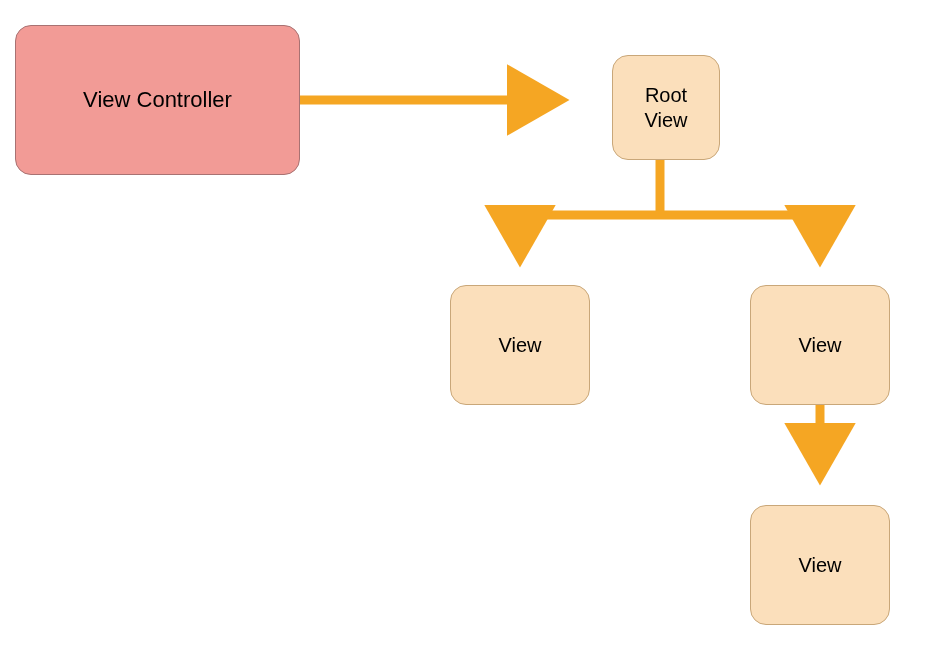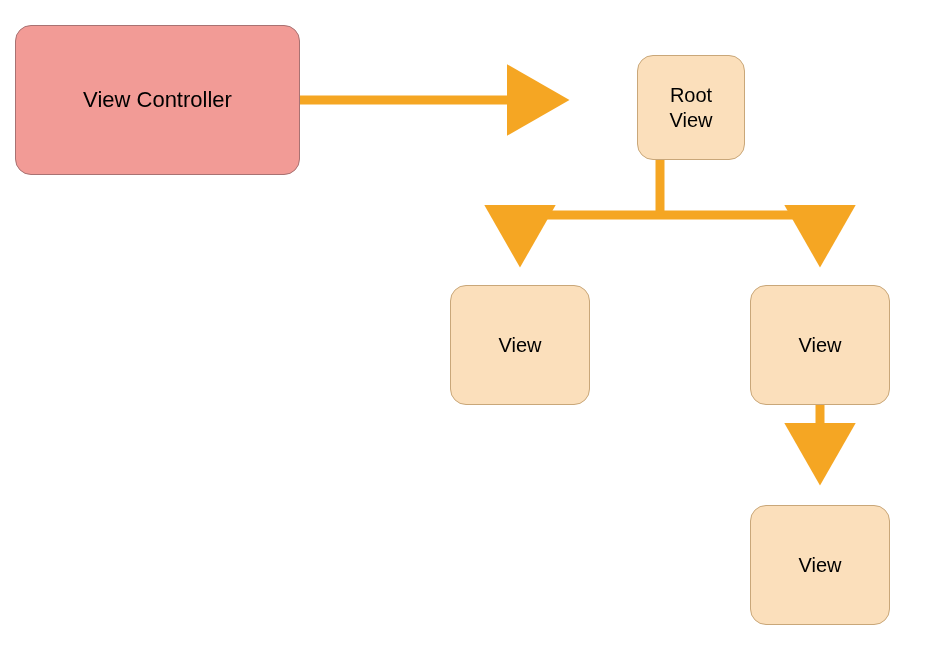--- a/index.html
+++ b/index.html
@@ -57,21 +57,21 @@
 
   <line x1="820" y1="211" x2="820" y2="254" stroke="#f5a623" stroke-width="9" marker-end="url(#arrowhead)"></line>
 
   <line x1="820" y1="405" x2="820" y2="472" stroke="#f5a623" stroke-width="9" marker-end="url(#arrowhead)"></line>
 </svg>
 
 <div class="node node-controller" style="left:15px; top:25px; width:285px; height:150px; font-size:22px;">
   <span>View Controller</span>
 </div>
 
-<div class="node node-view" style="left:637px; top:55px; width:108px; height:105px; white-space:pre-line;">
+<div class="node node-view" style="left:612px; top:55px; width:108px; height:105px; white-space:pre-line;">
   <span>Root
 View</span>
 </div>
 
 <div class="node node-view" style="left:450px; top:285px; width:140px; height:120px;">
   <span>View</span>
 </div>
 
 <div class="node node-view" style="left:750px; top:285px; width:140px; height:120px;">
   <span>View</span>

